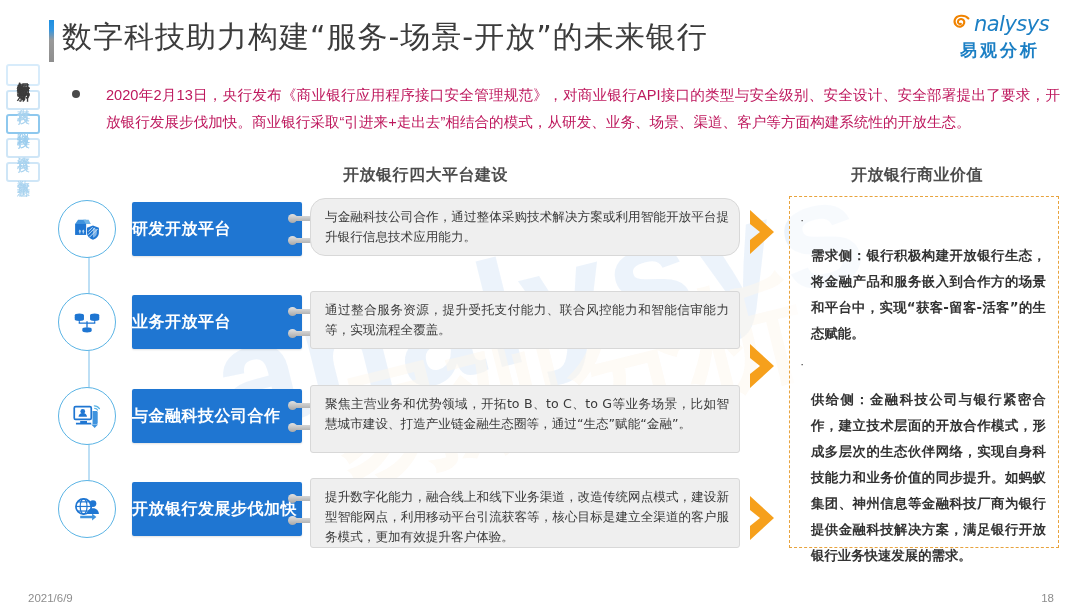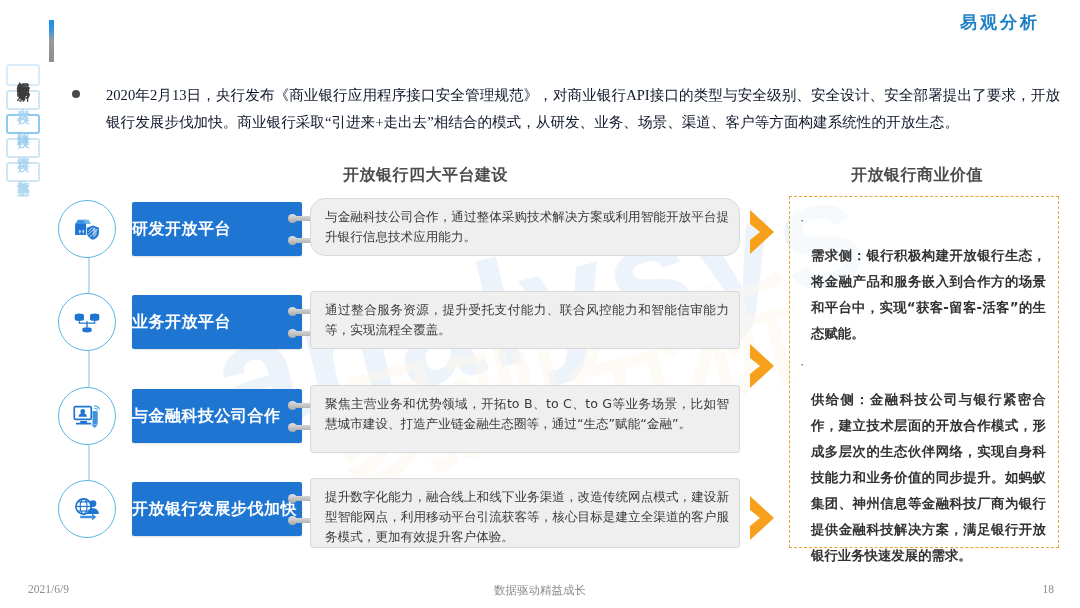--- a/index.html
+++ b/index.html
@@ -71,23 +71,23 @@
   .side-tab.semi{border-color:#8ec8ee;}
   .side-tab.semi .side-label{color:#9ccdee;}
 
   
   #lead{position:absolute;left:72px;top:82px;width:988px;z-index:5;}
   #lead .bullet{
     position:absolute;left:0;top:8px;width:8px;height:8px;border-radius:50%;
     background:#4a4a4a;
   }
   #lead .lead-text{
-    margin-left:34px;font-size:14.6px;line-height:27px;color:#0f172a;
+    margin-left:34px;font-size:14.6px;line-height:27px;color:#be185d;
     text-align:justify;
-    font-family:Liberation Serif, serif;
+    font-family:Liberation Sans, sans-serif;
   }
 
   
   .col-head{
     position:absolute;z-index:5;font-size:16px;color:#4d4d4d;font-weight:bold;
     font-family:"DejaVu Sans","Liberation Sans",sans-serif;letter-spacing:.5px;
   }
   #head-left{left:343px;top:165px;}
   #head-right{left:851px;top:165px;}
 
@@ -153,40 +153,50 @@
     flex:none;width:11px;font-size:13px;line-height:26px;color:#4a4a4a;text-align:left;
   }
   .val-item .vt{
     font-size:13.4px;line-height:26px;color:#333;text-align:justify;
     font-family:"DejaVu Sans","Liberation Sans",sans-serif;font-weight:bold;margin-top:36px;
   }
 
   
   #footer{position:absolute;left:0;bottom:0;width:1080px;height:34px;z-index:5;}
   #footer .f{
-    position:absolute;top:9px;font-size:11.5px;color:#8d8d8d;
-    font-family:Liberation Serif, serif;
+    position:absolute;top:18px;font-size:11.5px;color:#8d8d8d;
+    font-family:Liberation Sans, sans-serif;
   }
   #footer-date{left:28px;}
   #footer-center{left:0;width:1080px;text-align:center;}
   #footer-page{right:26px;}
 </style>
 </head>
 <body>
 
 <div id="watermark">
   <div class="wm-txt">analysys</div>
   <div class="wm2">易观分析</div>
 </div>
 
 <div id="header">
   <div id="title-accent"></div>
+  <div id="page-title">数字科技助力构建“服务-场景-开放”的未来银行</div>
 </div>
 
 <div id="logo">
+  <div class="logo-row">
+    <span class="logo-mark">
+      <svg viewBox="0 0 24 24" width="22" height="22">
+        <path d="M19 6 C15 1.5, 6 2, 4.2 7.2 C2.6 12, 7 16, 11 14.6 C14.6 13.3, 15.6 9, 13 7.2
+                 C11 5.8, 8.2 6.8, 7.6 9 C7.1 11, 9 12.6, 10.8 11.8" fill="none" stroke="#f08300" stroke-width="2.3" stroke-linecap="round"></path>
+      </svg>
+    </span>
+    <span class="logo-word">nalysys</span>
+  </div>
   <div class="logo-cn">易观分析</div>
 </div>
 
 <div id="sidebar">
   <div class="side-tab active">
     <span class="side-label">银行数字创新</span>
   </div>
   <div class="side-tab">
     <span class="side-label">支付科技</span>
   </div>
@@ -384,15 +394,14 @@
     <span class="vt">需求侧：银行积极构建开放银行生态，将金融产品和服务嵌入到合作方的场景和平台中，实现“获客-留客-活客”的生态赋能。</span>
   </div>
   <div class="val-item">
     <span class="vb">·</span>
     <span class="vt">供给侧：金融科技公司与银行紧密合作，建立技术层面的开放合作模式，形成多层次的生态伙伴网络，实现自身科技能力和业务价值的同步提升。如蚂蚁集团、神州信息等金融科技厂商为银行提供金融科技解决方案，满足银行开放银行业务快速发展的需求。</span>
   </div>
 </div>
 
 <div id="footer">
   <div class="f" id="footer-date">2021/6/9</div>
-  <div class="f" id="footer-center">数据驱动精益成长</div>
   <div class="f" id="footer-page">18</div>
 </div>
 
 </body></html>

